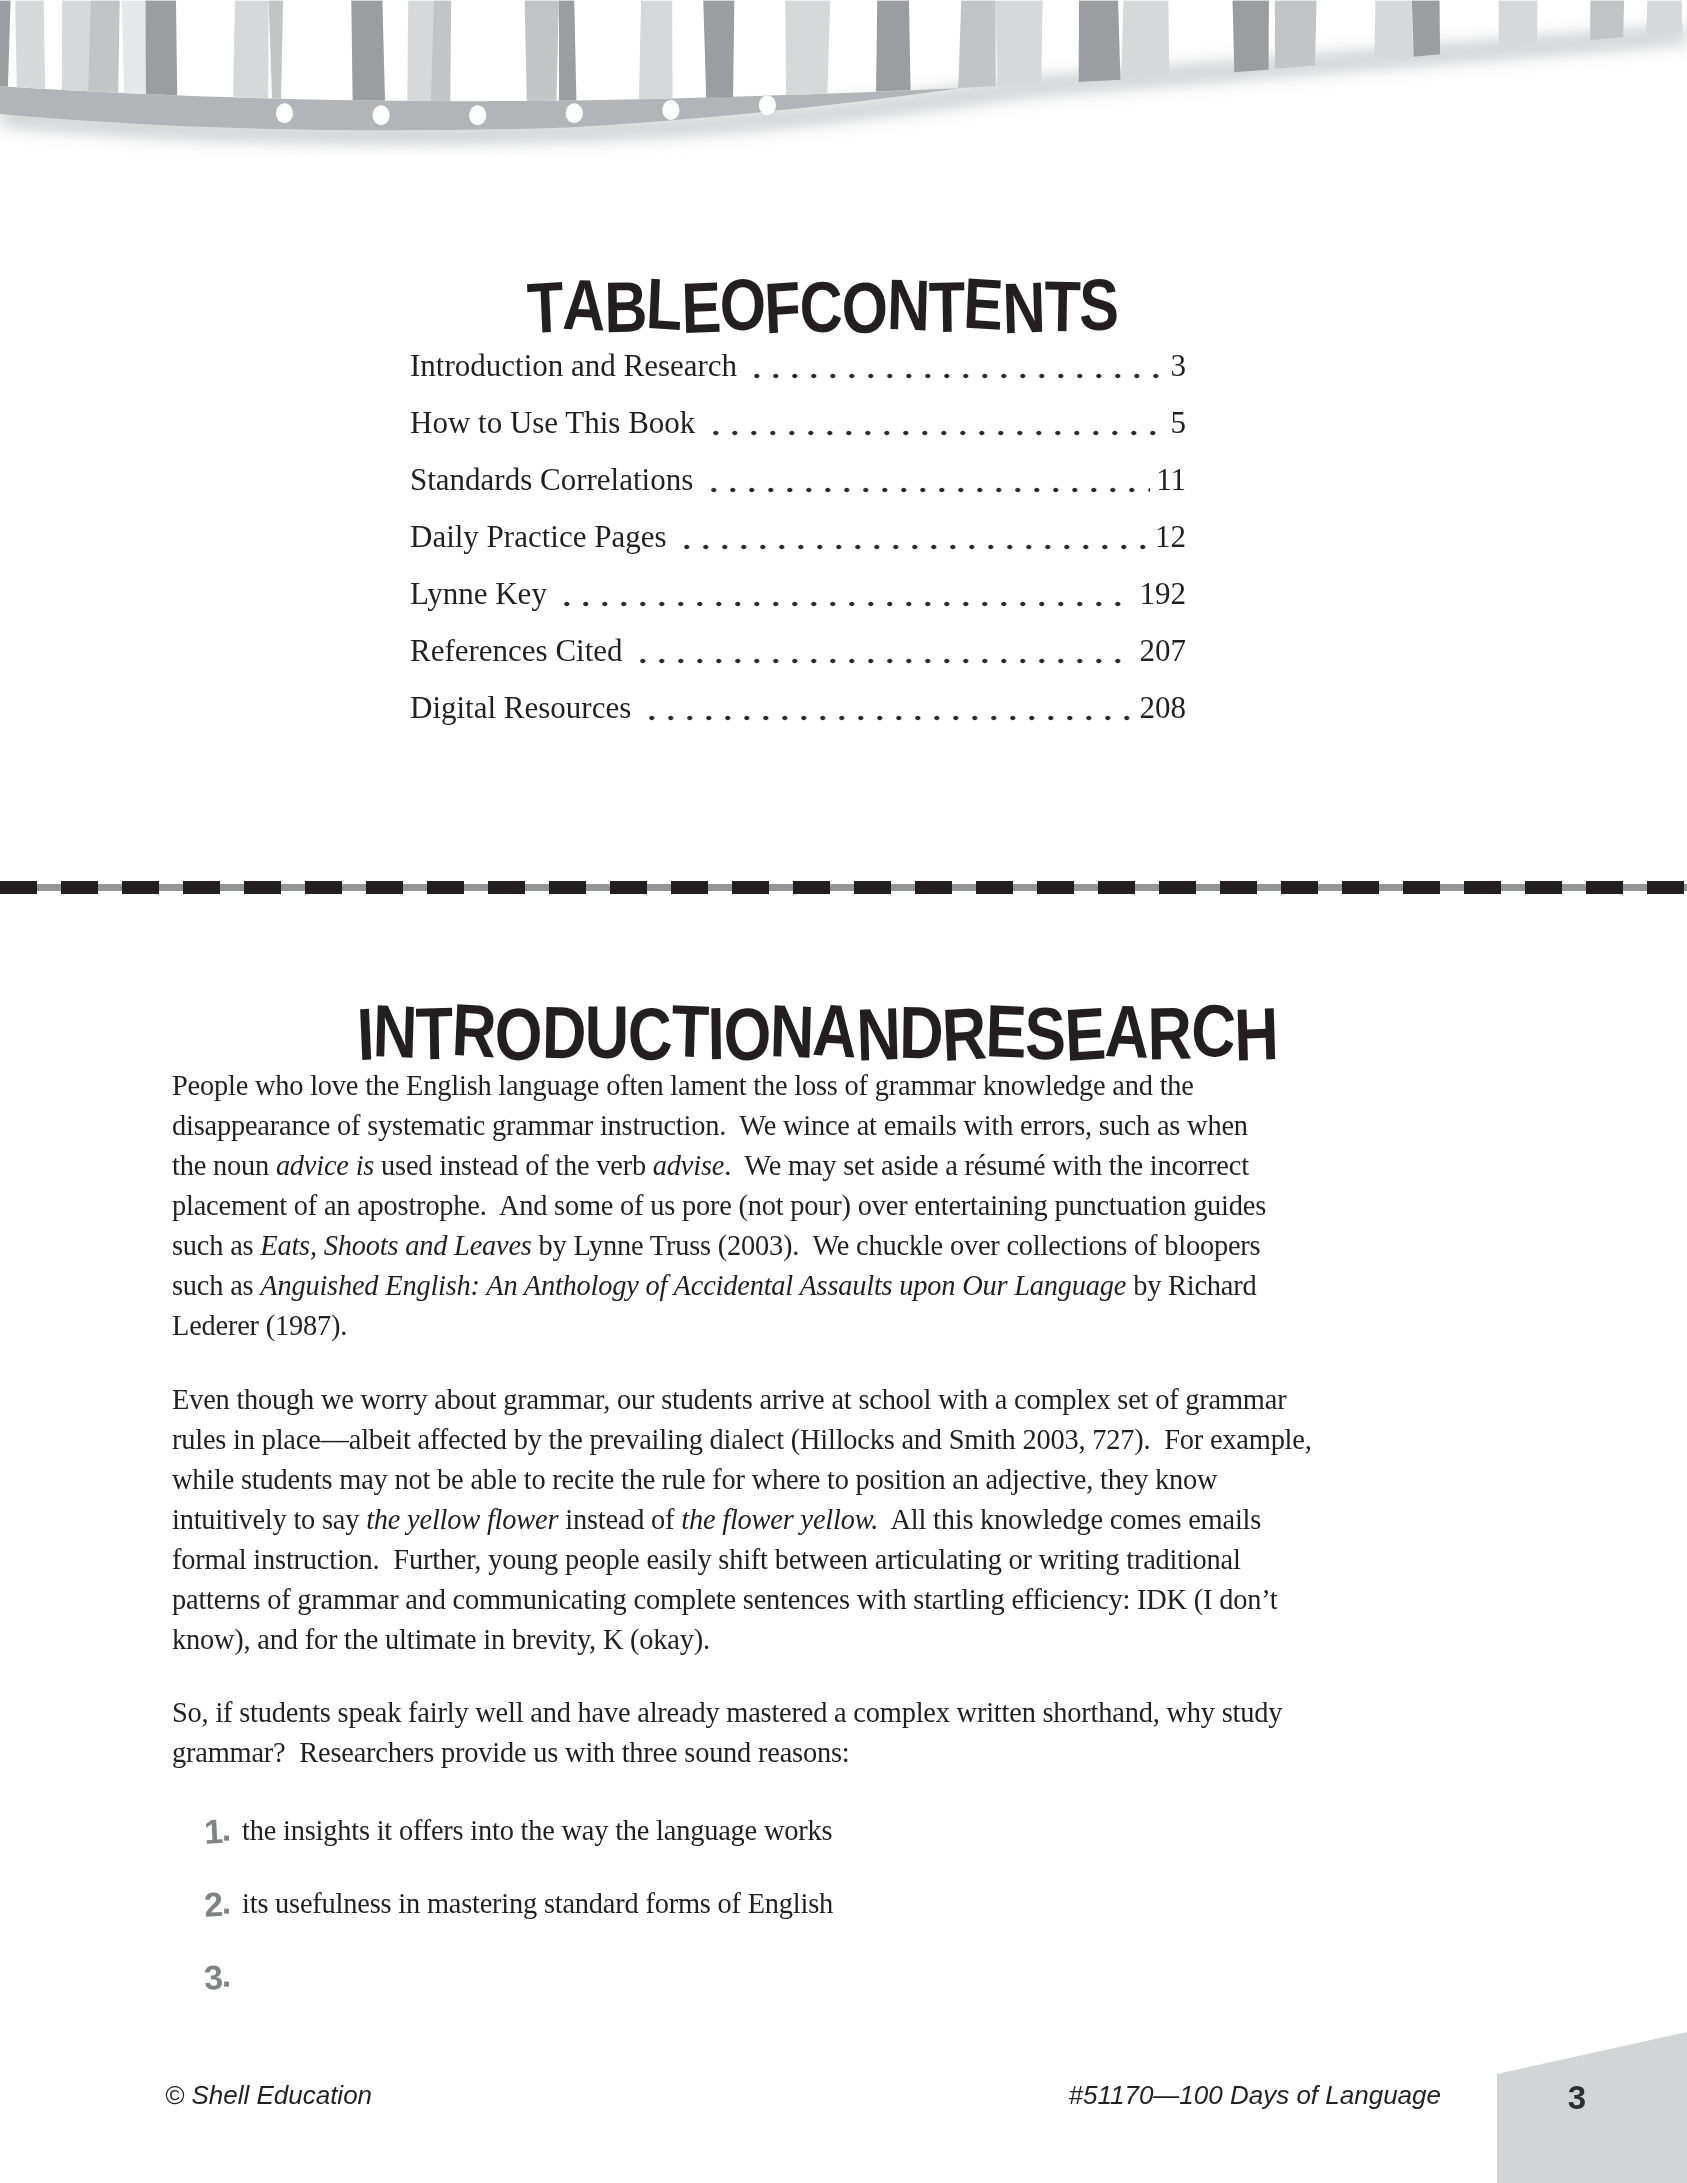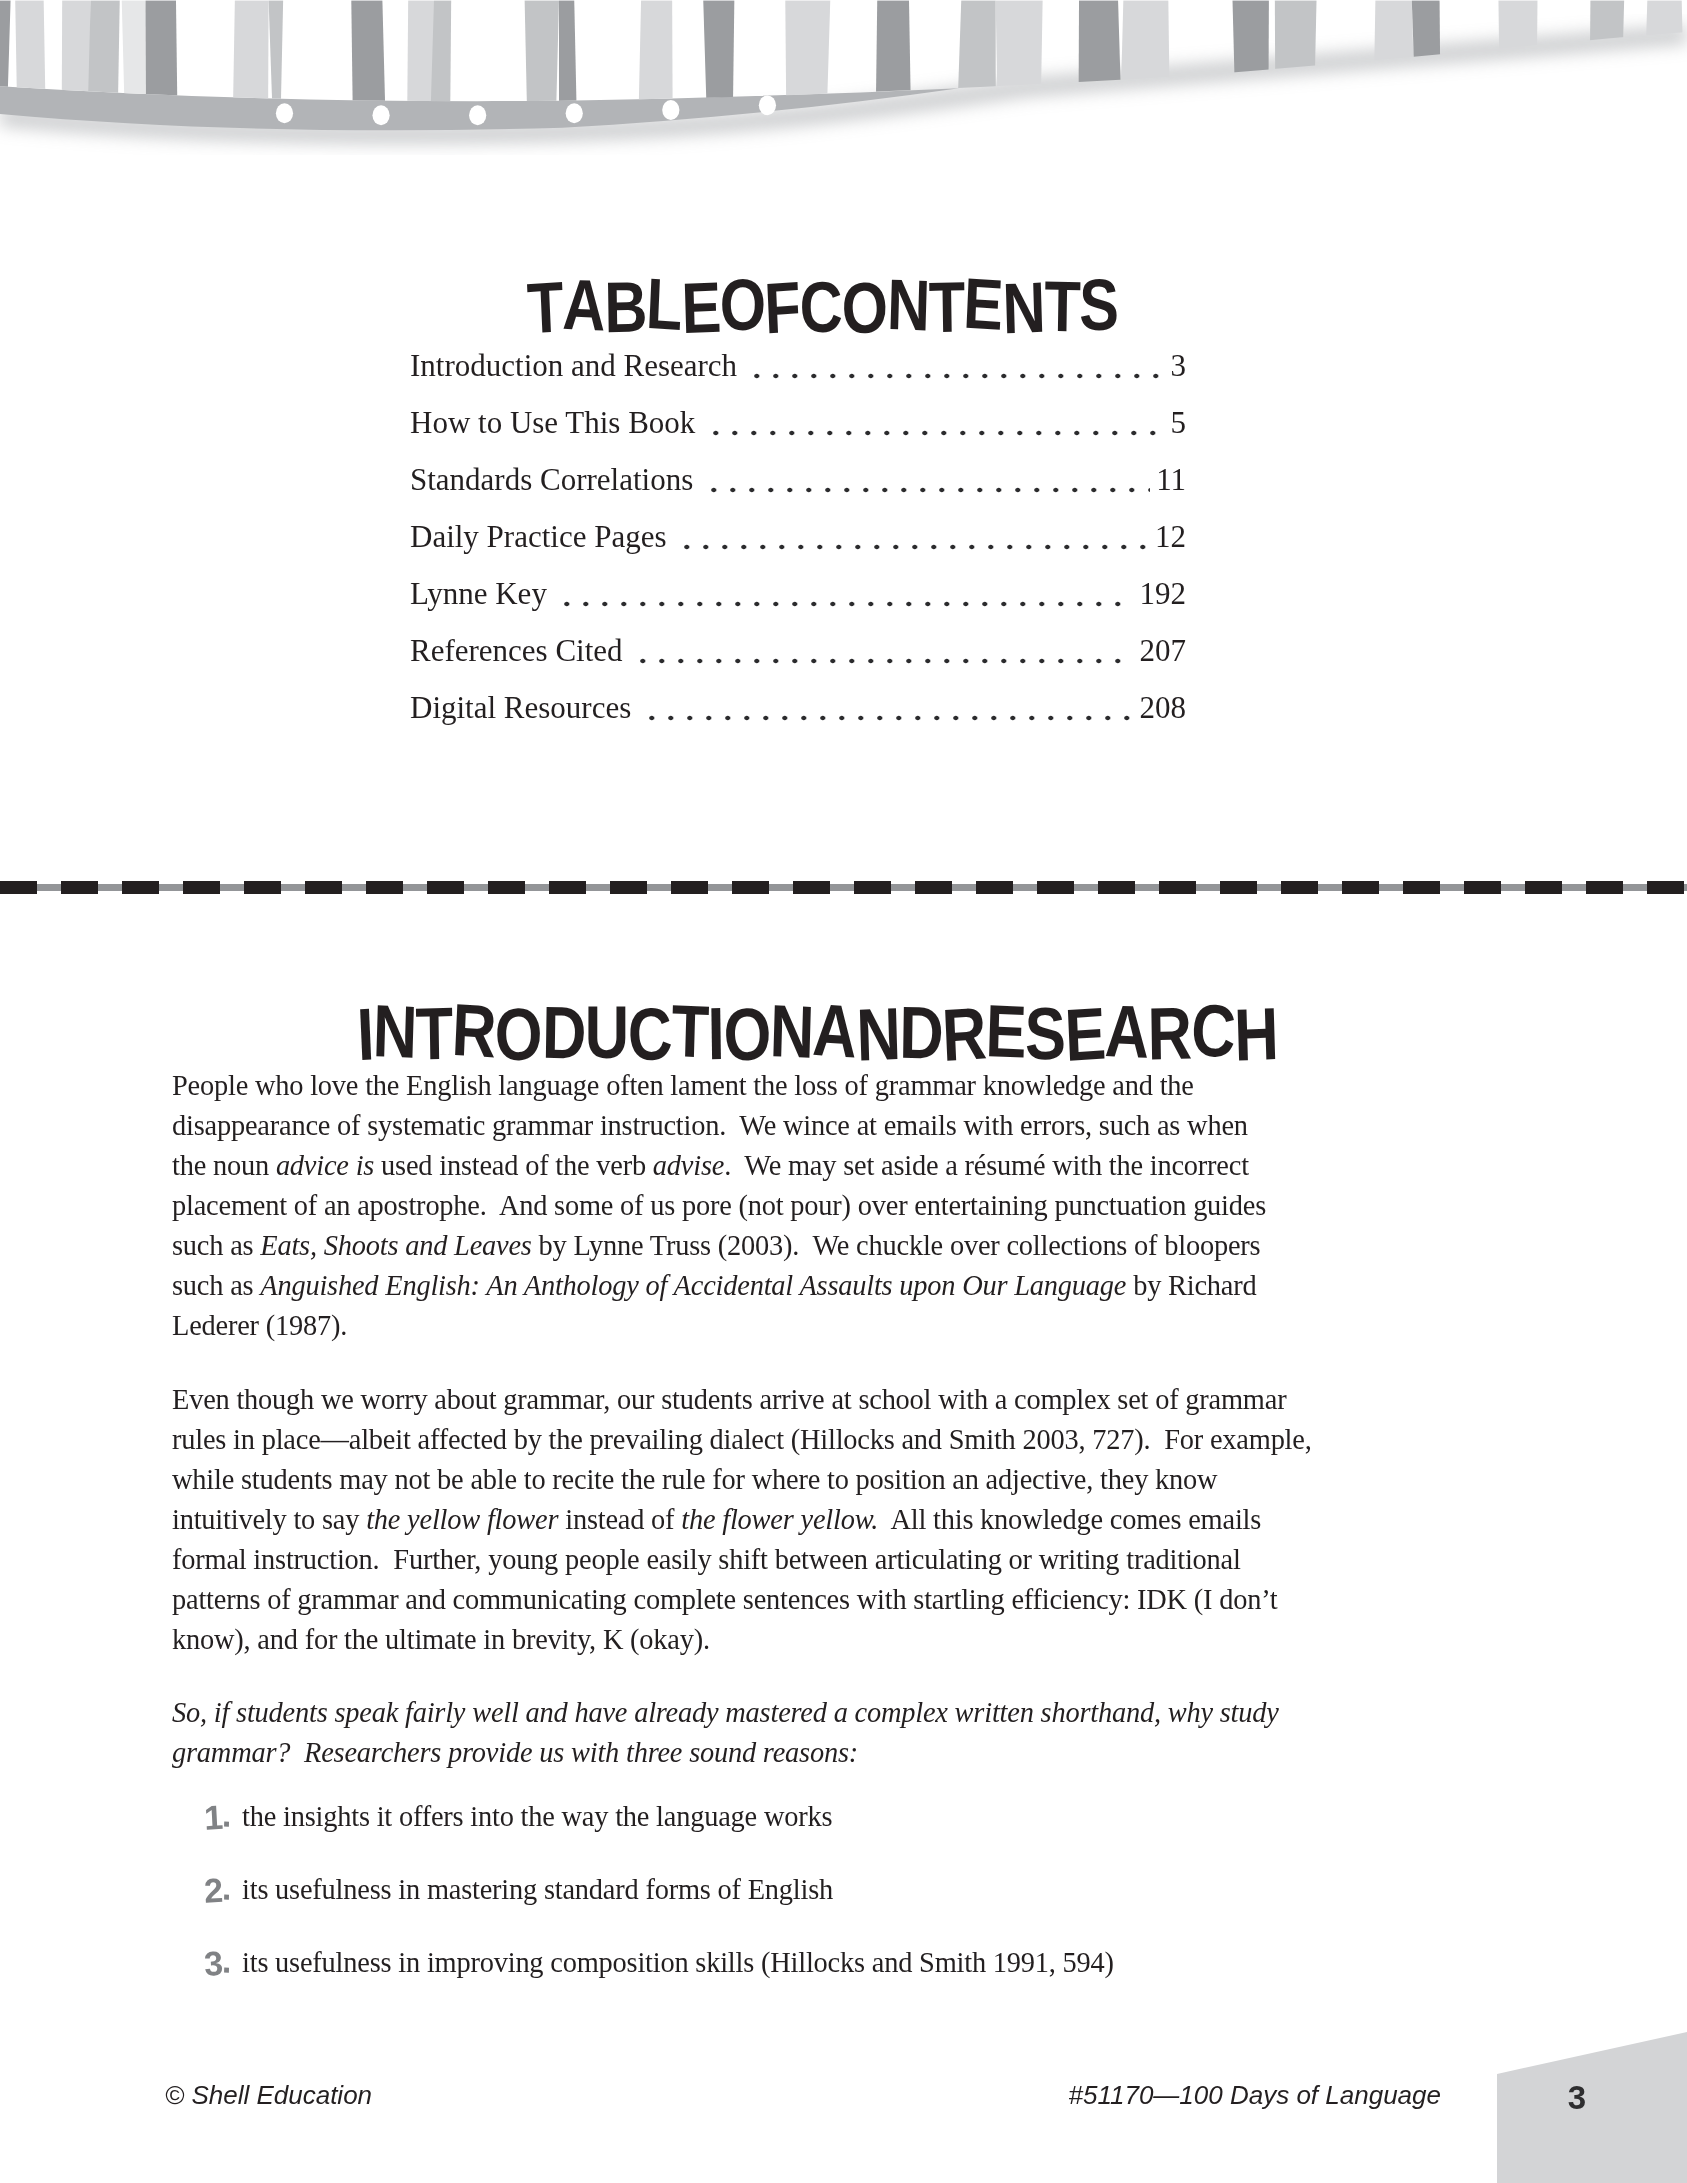--- a/index.html
+++ b/index.html
@@ -29,21 +29,21 @@
   .toc-page { line-height:37px; }
 
   .divider { position:absolute; left:0; top:881px; width:1687px; height:13.2px; }
   .divider::before { content:""; position:absolute; left:0; right:0; top:3.3px; height:6.6px; background:#939598; }
   .divider::after  { content:""; position:absolute; inset:0;
     background:repeating-linear-gradient(90deg, #231f20 0 37px, rgba(0,0,0,0) 37px 61px); }
 
   .content { position:absolute; left:172px; top:1066px; width:1389px; font-size:28.4px; letter-spacing:-0.2px; }
   .para { margin:0 0 34px 0; }
   .para:nth-child(2) { margin-bottom:33px; }
-  .para:nth-child(3) { margin-bottom:24px;font-style:italic; }
+  .para:nth-child(3) { margin-bottom:38px; }
   .line { height:40px; line-height:40px; white-space:pre; }
   .seg-i { font-style:italic; }
 
   .reason { display:flex; height:40px; margin-bottom:33px; }
   .reason-num {
     width:58px; text-align:right; font-family:"Liberation Sans", sans-serif;
     font-weight:bold; font-size:34px; line-height:38px; color:#808285; letter-spacing:-1.3px;
   }
   .reason-num span { display:inline-block; }
   .reason-text { margin-left:12px; line-height:40px; white-space:pre; }
@@ -192,21 +192,20 @@
         <div class="reason">
           <span class="reason-num"><span style="transform: rotate(-3deg) translateY(1.3px);">1</span><span style="transform: rotate(2deg) translateY(-1.3px);">.</span></span>
           <span class="reason-text">the insights it offers into the way the language works</span>
         </div>
         <div class="reason">
           <span class="reason-num"><span style="transform: rotate(-3deg) translateY(1.3px);">2</span><span style="transform: rotate(2deg) translateY(-1.3px);">.</span></span>
           <span class="reason-text">its usefulness in mastering standard forms of English</span>
         </div>
         <div class="reason">
           <span class="reason-num"><span style="transform: rotate(-3deg) translateY(1.3px);">3</span><span style="transform: rotate(2deg) translateY(-1.3px);">.</span></span>
-          <span class="reason-text">its usefulness in improving composition skills (Hillocks and Smith 1991, 594)</span>
         </div>
       </div>
   </div>
 
   <div class="footer-left">© Shell Education</div>
   <div class="footer-right">#51170—100 Days of Language</div>
   <div class="page-tab"></div>
   <div class="tab-number">3</div>
 
 </div>

